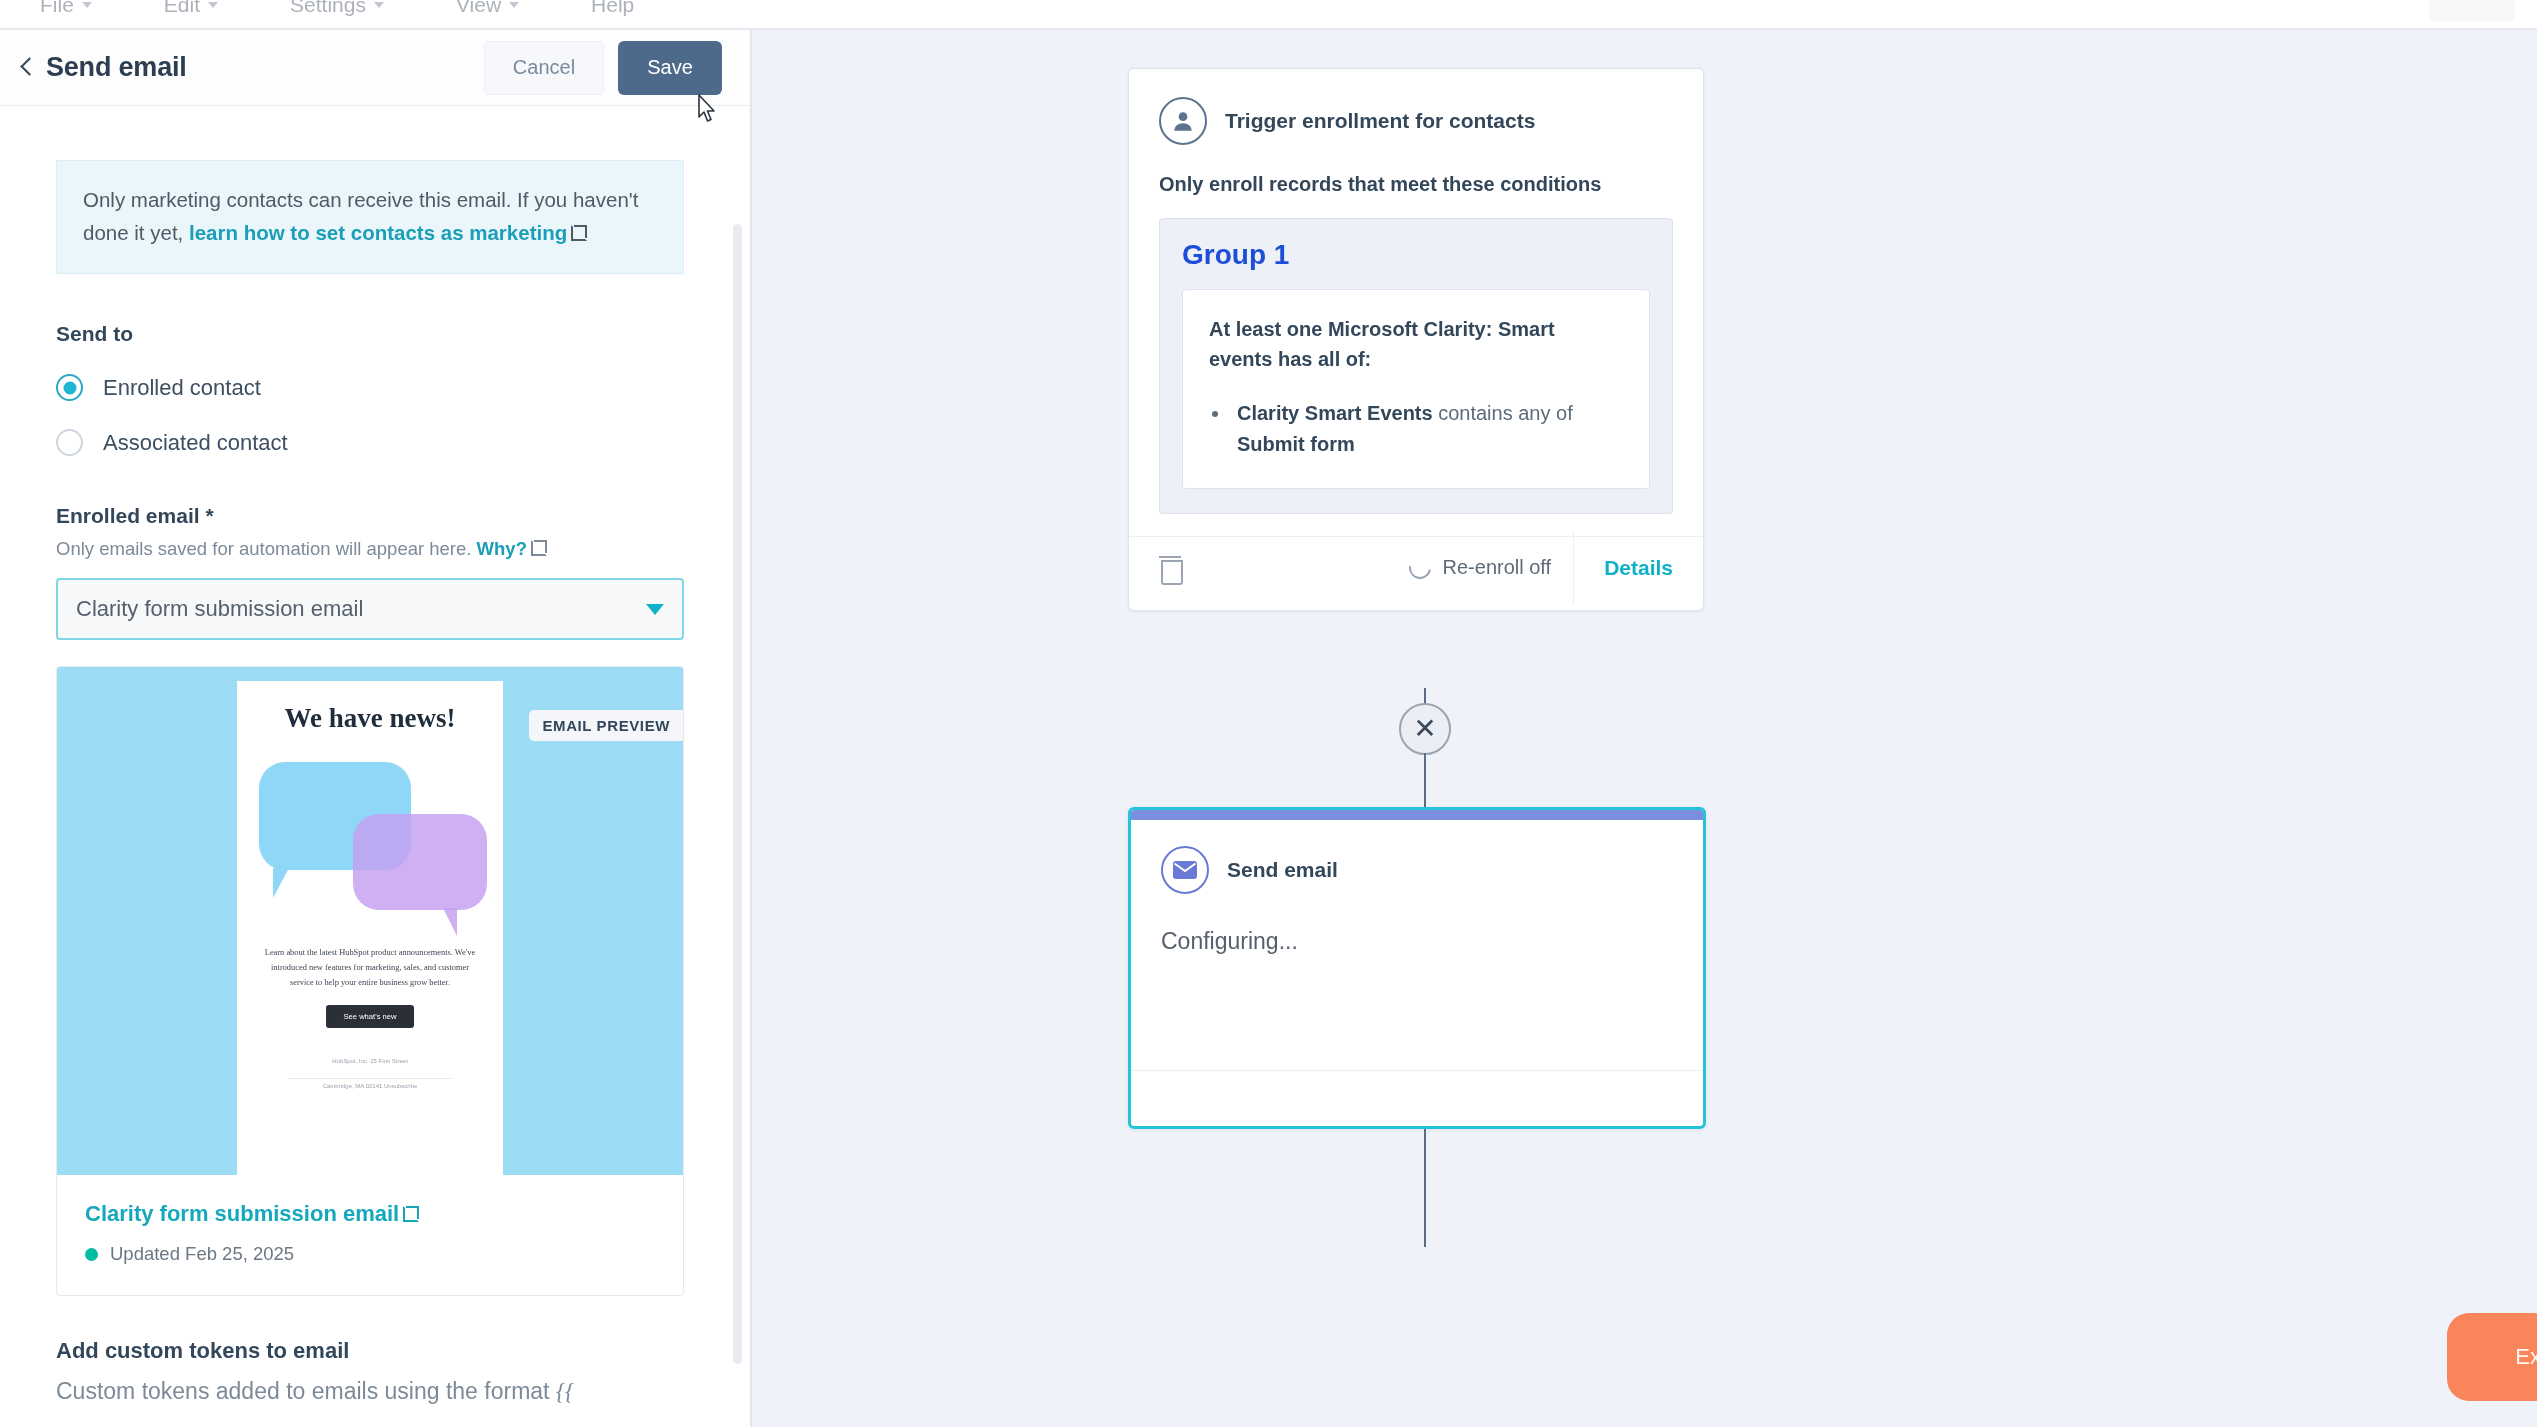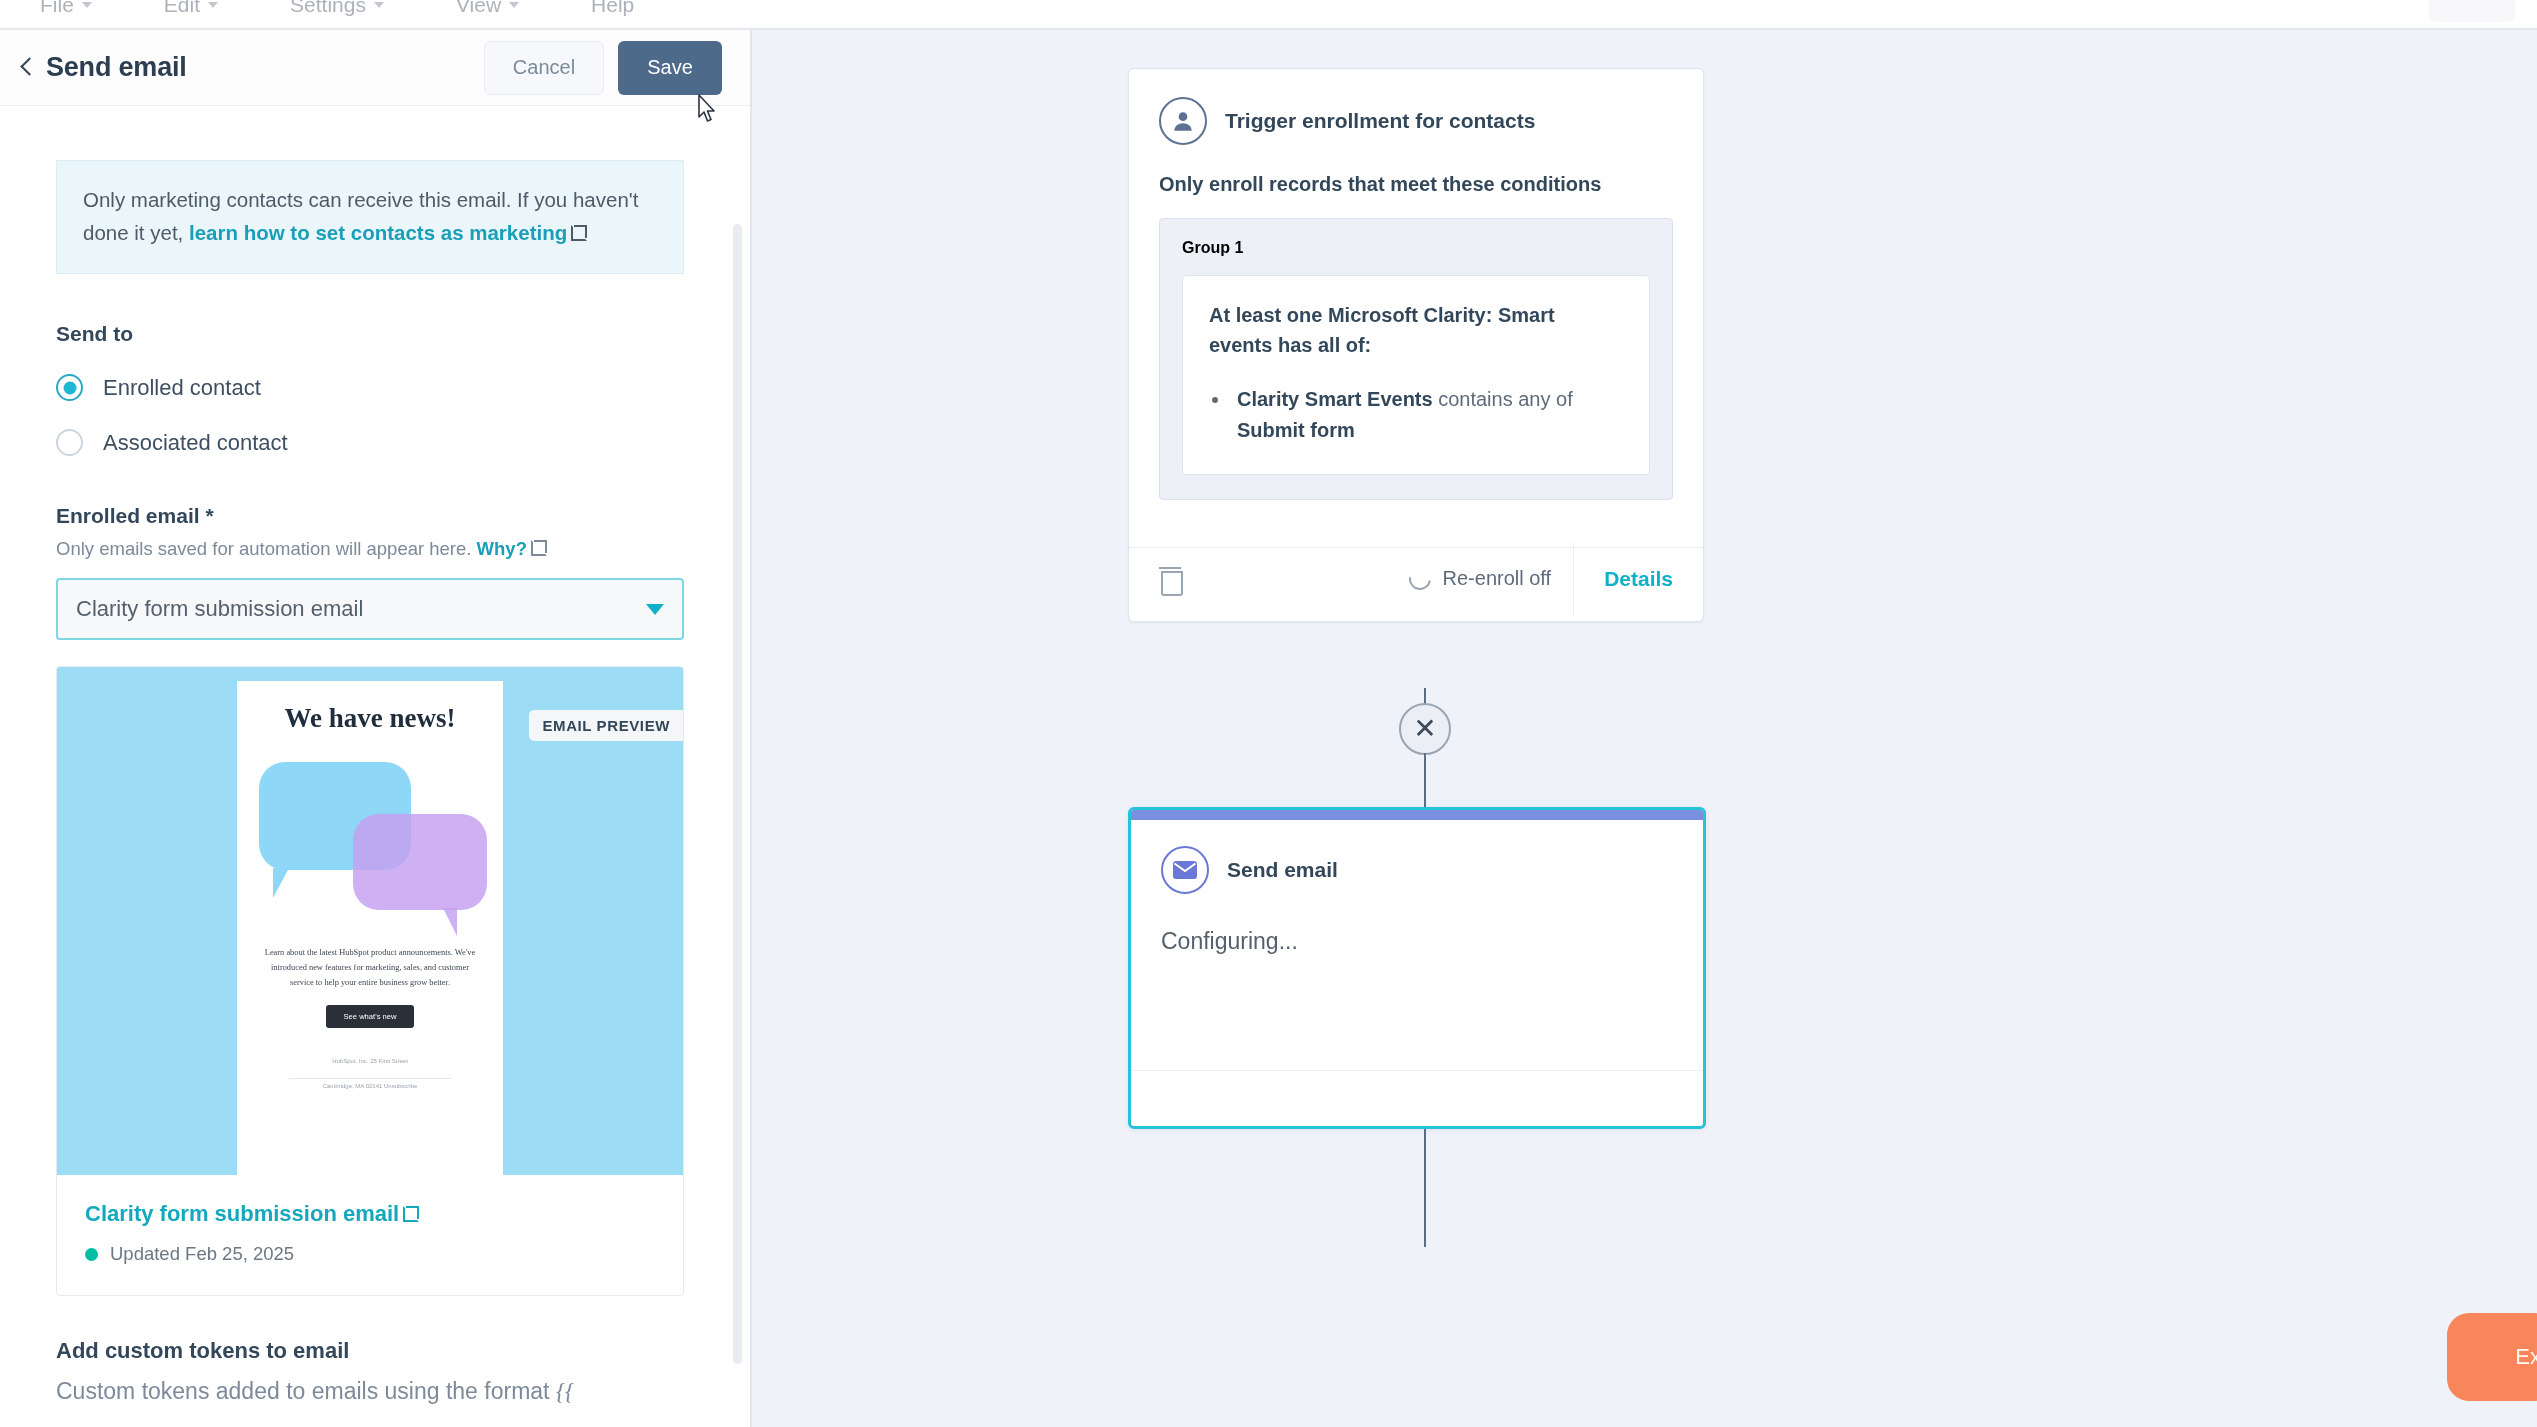--- a/index.html
+++ b/index.html
@@ -222,31 +222,31 @@
     display: flex; align-items: center; justify-content: center; flex: 0 0 48px;
   }
   .node-title { font-size: 21px; font-weight: bold; color: #33475b; }
   .trigger-sub {
     padding: 0 30px; margin-top: 28px; font-size: 20px; font-weight: bold; color: #33475b;
   }
   .group-box {
     margin: 22px 30px 0 30px; background: #eef0f8; border: 1px solid #dcdff0;
     border-radius: 4px; padding: 20px 22px 24px 22px;
   }
-  .group-title { font-size: 16px; font-weight: bold; color: #000000; }
+  .group-title { font-size: 28px; font-weight: bold; color: #1d4ed8; }
   .cond-box {
     margin-top: 18px; background: #ffffff; border: 1px solid #dfe3ee;
     border-radius: 4px; padding: 24px 26px 28px 26px;
   }
   .cond-head { font-size: 20px; font-weight: bold; color: #33475b; line-height: 1.5; }
   .cond-list { margin: 24px 0 0 22px; font-size: 20px; color: #5d6b7a; line-height: 1.55; }
   .cond-list li { padding-left: 6px; }
   .cond-list b { color: #33475b; }
   .trigger-footer {
-    margin-top: 47px; border-top: 1px solid #eceef4; height: 74px;
+    margin-top: 22px; border-top: 1px solid #eceef4; height: 74px;
     display: flex; align-items: center; padding: 0 0 12px 30px;
   }
   .trash-icon { width: 22px; height: 26px; position: relative; cursor: pointer; }
   .trash-icon::before {
     content: ""; position: absolute; left: 2px; top: 5px; width: 18px; height: 21px;
     border: 2px solid #9aa5b3; border-radius: 0 0 3px 3px;
   }
   .trash-icon::after {
     content: ""; position: absolute; left: 0; top: 1px; width: 22px; height: 2px;
     background: #9aa5b3;

